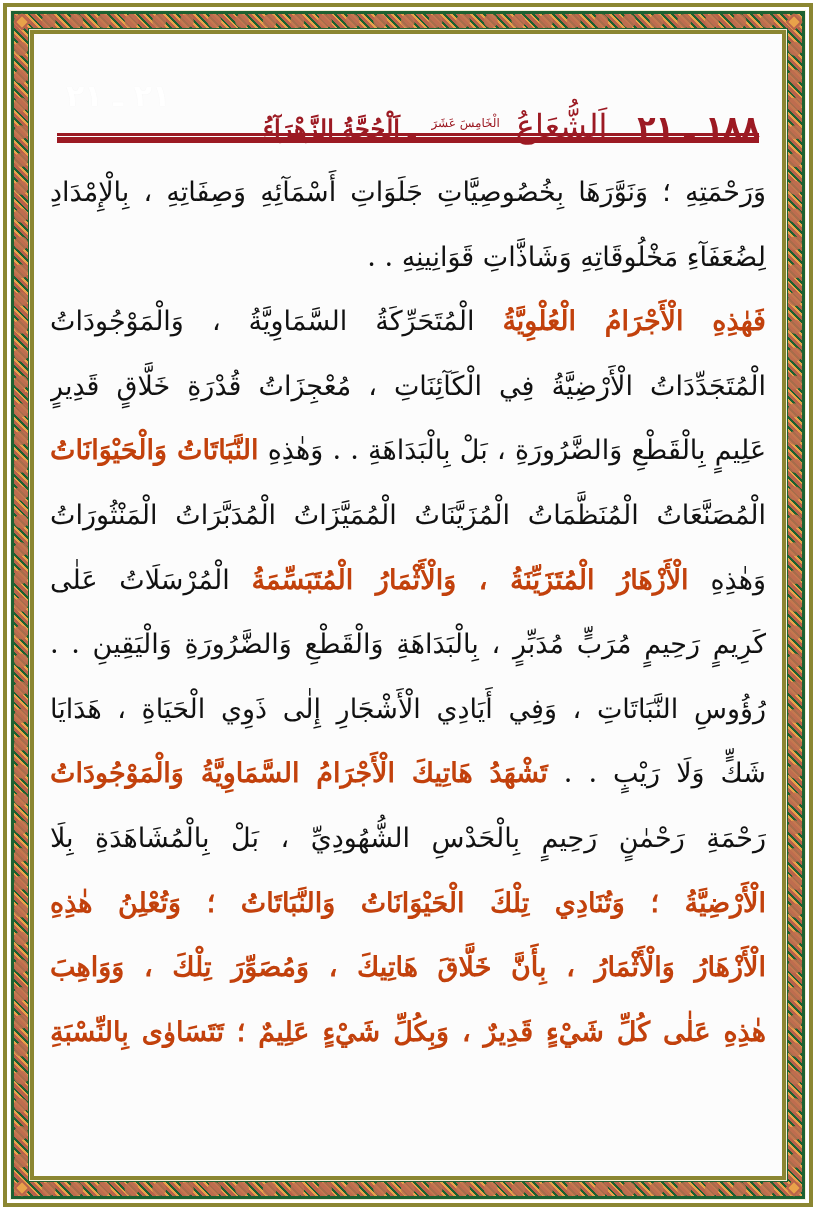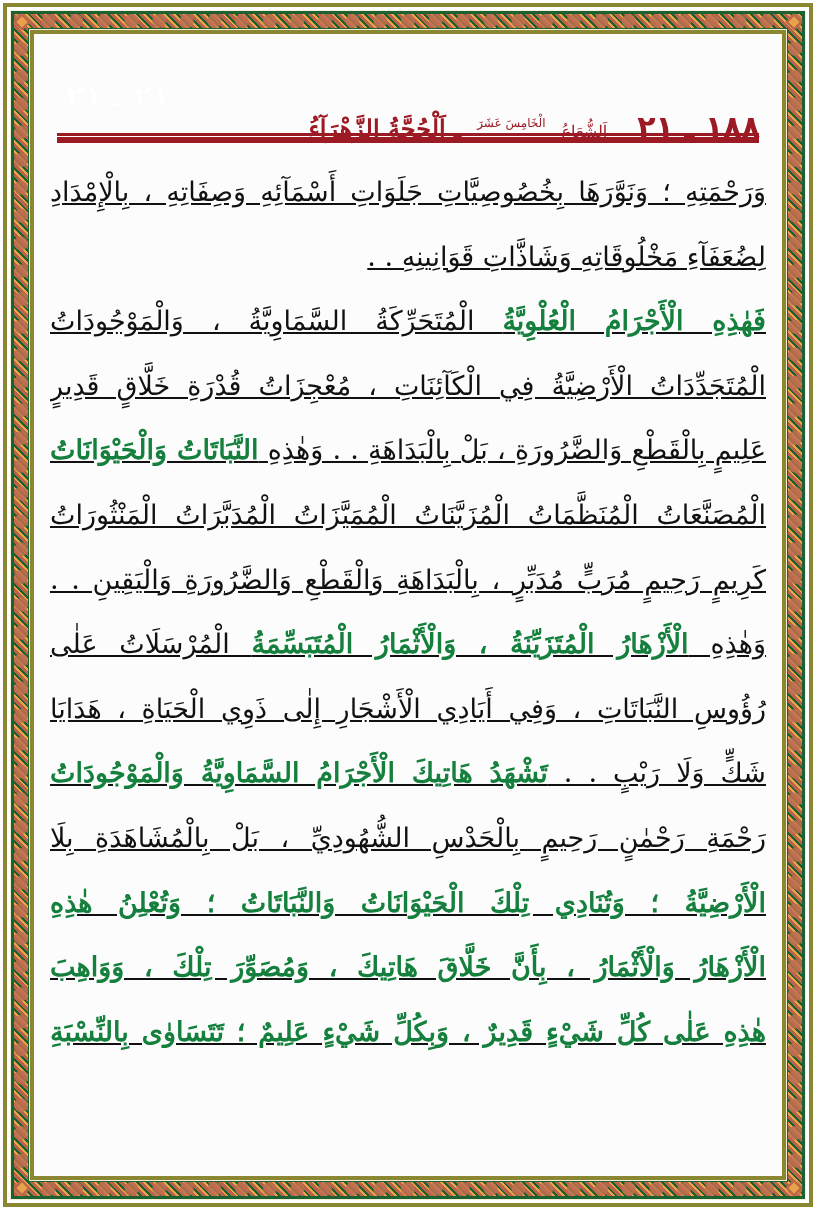--- a/index.html
+++ b/index.html
@@ -107,21 +107,21 @@
     }
     .header-page {
       font-family: "DejaVu Sans", sans-serif;
       font-size: 30px;
       font-weight: bold;
       margin-left: 30px;
       margin-top: 33px;
     }
     .header-chapter {
       font-family: "DejaVu Serif", serif;
-      font-size: 16px;
+      font-size: 32px;
     }
     .header-sup {
       font-family: "DejaVu Serif", serif;
       font-size: 12px;
       vertical-align: super;
       position: relative;
       top: -10px;
       margin: 0 16px;
     }
     .header-section {
@@ -153,27 +153,26 @@
       font-size: 27px;
       color: #111111;
     }
     .line {
       height: 64.6px;
       line-height: 64.6px;
       white-space: nowrap;
       text-align: justify;
       text-align-last: justify;
       overflow: hidden;
-      text-decoration: underline;
     }
     .line.last-short {
       text-align-last: right;
     }
     .hl {
-      color: #15803d;
+      color: #c2410c;
       font-weight: bold;
     }
   </style>
 </head>
 <body>
 
 <div class="frame-outer"></div>
 <div class="frame-green"></div>
 <div class="frame-pattern"></div>
 <div class="frame-chain"></div>
@@ -197,22 +196,22 @@
   <div class="rule-thin"></div>
   <div class="rule-thick"></div>
 
   <div class="body-text" id="body-text">
       <div class="line"><span>وَرَحْمَتِهِ ؛ وَنَوَّرَهَا بِخُصُوصِيَّاتِ جَلَوَاتِ أَسْمَآئِهِ وَصِفَاتِهِ ، بِالْإِمْدَادِ</span></div>
       <div class="line last-short"><span>لِضُعَفَآءِ مَخْلُوقَاتِهِ وَشَاذَّاتِ قَوَانِينِهِ . .</span></div>
       <div class="line"><span class="hl">فَهٰذِهِ الْأَجْرَامُ الْعُلْوِيَّةُ</span><span> الْمُتَحَرِّكَةُ السَّمَاوِيَّةُ ، وَالْمَوْجُودَاتُ</span></div>
       <div class="line"><span>الْمُتَجَدِّدَاتُ الْأَرْضِيَّةُ فِي الْكَآئِنَاتِ ، مُعْجِزَاتُ قُدْرَةِ خَلَّاقٍ قَدِيرٍ</span></div>
       <div class="line"><span>عَلِيمٍ بِالْقَطْعِ وَالضَّرُورَةِ ، بَلْ بِالْبَدَاهَةِ . . وَهٰذِهِ </span><span class="hl">النَّبَاتَاتُ وَالْحَيْوَانَاتُ</span></div>
       <div class="line"><span>الْمُصَنَّعَاتُ الْمُنَظَّمَاتُ الْمُزَيَّنَاتُ الْمُمَيَّزَاتُ الْمُدَبَّرَاتُ الْمَنْثُورَاتُ</span></div>
+      <div class="line"><span>وَهٰذِهِ </span><span class="hl">الْأَزْهَارُ الْمُتَزَيِّنَةُ ، وَالْأَثْمَارُ الْمُتَبَسِّمَةُ</span><span> الْمُرْسَلَاتُ عَلٰى</span></div>
       <div class="line"><span>كَرِيمٍ رَحِيمٍ مُرَبٍّ مُدَبِّرٍ ، بِالْبَدَاهَةِ وَالْقَطْعِ وَالضَّرُورَةِ وَالْيَقِينِ . .</span></div>
-      <div class="line"><span>وَهٰذِهِ </span><span class="hl">الْأَزْهَارُ الْمُتَزَيِّنَةُ ، وَالْأَثْمَارُ الْمُتَبَسِّمَةُ</span><span> الْمُرْسَلَاتُ عَلٰى</span></div>
       <div class="line"><span>رُؤُوسِ النَّبَاتَاتِ ، وَفِي أَيَادِي الْأَشْجَارِ إِلٰى ذَوِي الْحَيَاةِ ، هَدَايَا</span></div>
       <div class="line"><span>شَكٍّ وَلَا رَيْبٍ . . </span><span class="hl">تَشْهَدُ هَاتِيكَ الْأَجْرَامُ السَّمَاوِيَّةُ وَالْمَوْجُودَاتُ</span></div>
       <div class="line"><span>رَحْمَةِ رَحْمٰنٍ رَحِيمٍ بِالْحَدْسِ الشُّهُودِيِّ ، بَلْ بِالْمُشَاهَدَةِ بِلَا</span></div>
       <div class="line"><span class="hl">الْأَرْضِيَّةُ ؛ وَتُنَادِي تِلْكَ الْحَيْوَانَاتُ وَالنَّبَاتَاتُ ؛ وَتُعْلِنُ هٰذِهِ</span></div>
       <div class="line"><span class="hl">الْأَزْهَارُ وَالْأَثْمَارُ ، بِأَنَّ خَلَّاقَ هَاتِيكَ ، وَمُصَوِّرَ تِلْكَ ، وَوَاهِبَ</span></div>
       <div class="line"><span class="hl">هٰذِهِ عَلٰى كُلِّ شَيْءٍ قَدِيرٌ ، وَبِكُلِّ شَيْءٍ عَلِيمٌ ؛ تَتَسَاوٰى بِالنِّسْبَةِ</span></div>
     </div>
 
 </div>
 

